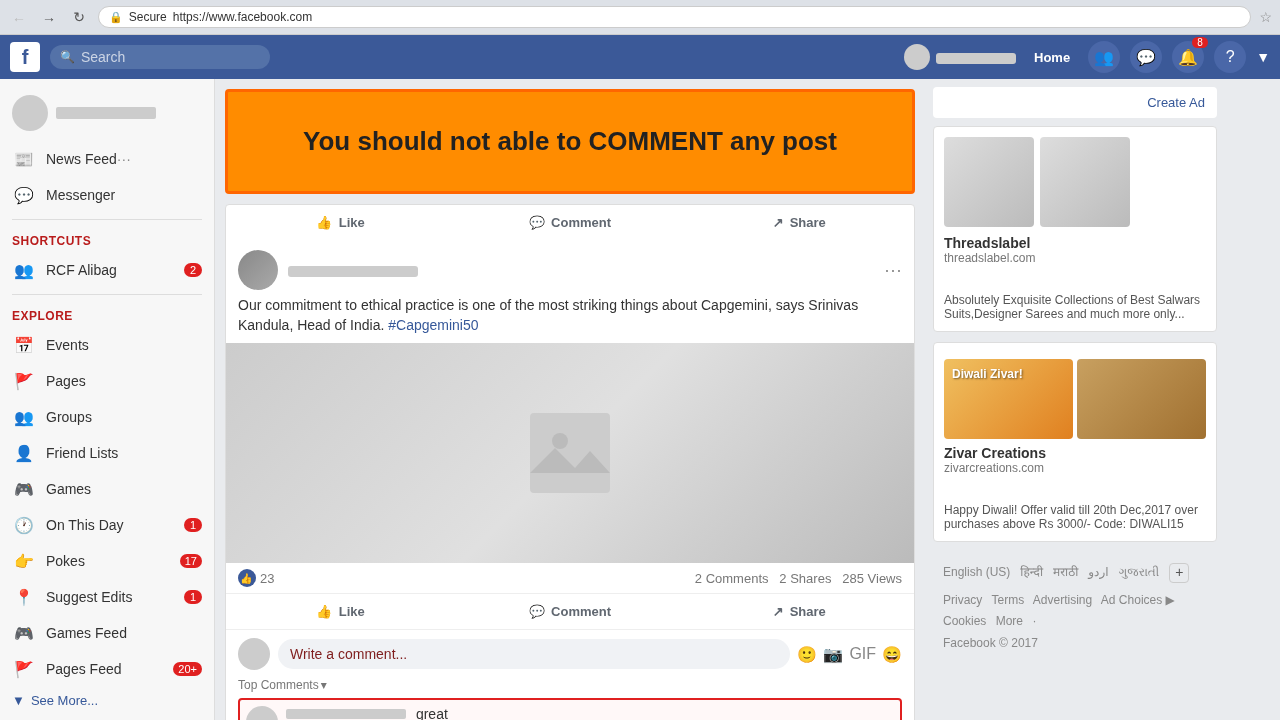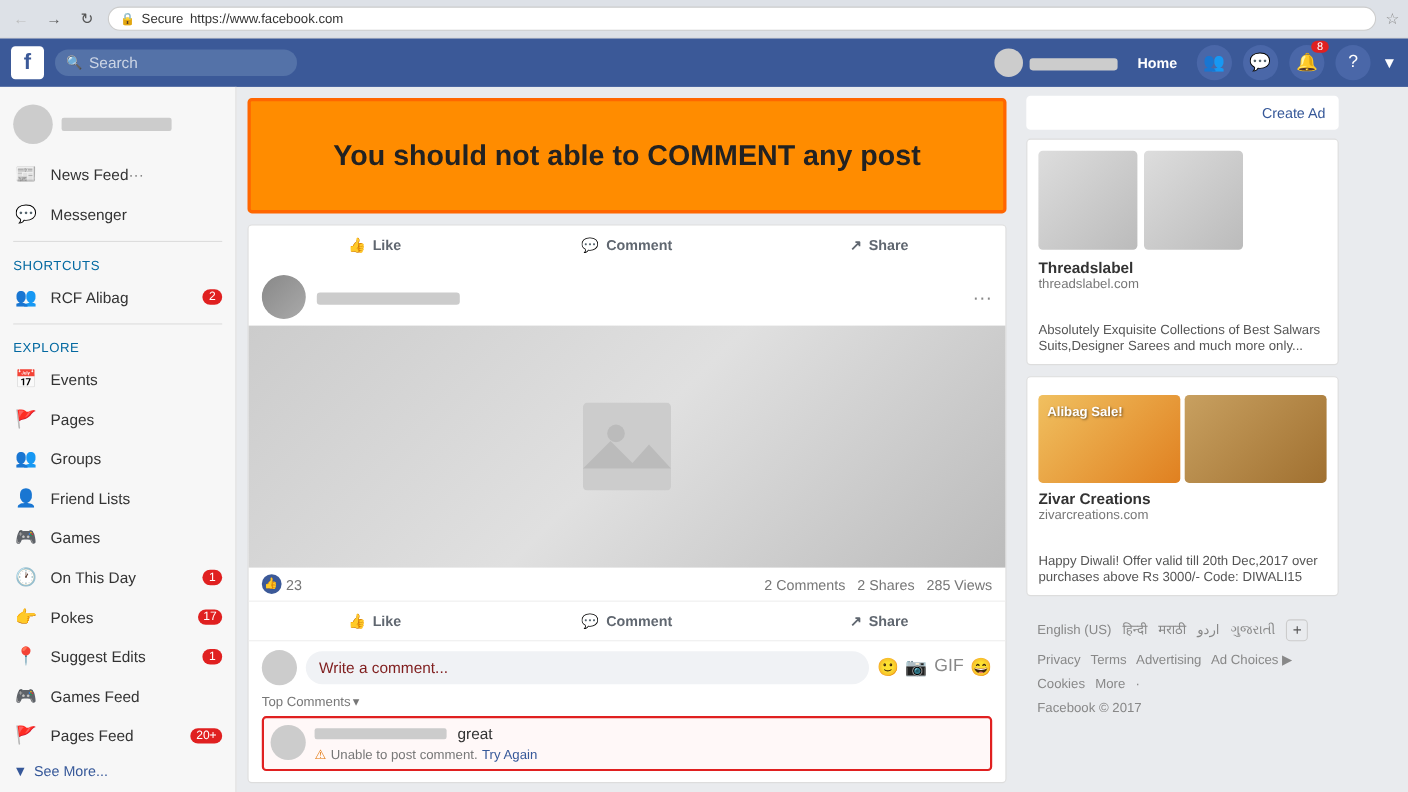--- a/index.html
+++ b/index.html
@@ -36,21 +36,21 @@
     
     .sidebar { width: 215px; flex-shrink: 0; background: #f7f7f7; padding: 10px 0; overflow-y: auto; border-right: 1px solid #ddd; }
     .sidebar-profile { display: flex; align-items: center; gap: 8px; padding: 6px 12px 10px; }
     .sidebar-profile .avatar { width: 36px; height: 36px; border-radius: 50%; background: #ccc; }
     .sidebar-profile .name { font-size: 13px; font-weight: 600; color: #333; background: #ccc; width: 100px; height: 12px; border-radius: 2px; }
     .sidebar-section { margin-bottom: 4px; }
     .sidebar-item { display: flex; align-items: center; gap: 10px; padding: 6px 12px; cursor: pointer; color: #333; font-size: 14px; border-radius: 4px; }
     .sidebar-item .si-icon { width: 24px; height: 24px; display: flex; align-items: center; justify-content: center; font-size: 16px; flex-shrink: 0; }
     .sidebar-item .si-label { flex: 1; font-size: 14px; }
     .sidebar-item .si-badge { background: #e02020; color: white; font-size: 11px; border-radius: 10px; padding: 1px 5px; min-width: 18px; text-align: center; }
-    .sidebar-label { padding: 8px 12px 4px; font-size: 12px; font-weight: 400; color: #0369a1; text-transform: uppercase; letter-spacing: 0.5px; }
+    .sidebar-label { padding: 8px 12px 4px; font-size: 12px; font-weight: 700; color: #b91c1c; text-transform: uppercase; letter-spacing: 0.5px; }
     .sidebar-divider { border: none; border-top: 1px solid #ddd; margin: 6px 12px; }
     .see-more { display: flex; align-items: center; gap: 6px; padding: 6px 12px; cursor: pointer; color: #365899; font-size: 13px; }
 
     
     .main-feed { flex: 1; padding: 10px; max-width: 710px; }
 
     
     .notification-banner { background: #ff8c00; border: 3px solid #ff6600; border-radius: 4px; padding: 34px 24px; margin-bottom: 10px; text-align: center; }
     .notification-banner .banner-text { font-size: 26px; font-weight: bold; color: #222; }
 
@@ -277,20 +277,24 @@
           <div style="width:40px;height:40px;background:linear-gradient(135deg,#888,#aaa);border-radius:50%;"></div>
         </div>
         <div class="post-meta">
           <div class="post-author">
             <span class="blurred-bar" style="width:130px;height:11px;"></span>
           </div>
         </div>
         <span class="post-more">···</span>
       </div>
 
+      <div class="post-content">
+        <span>Our commitment to ethical practice is one of the most striking things about Capgemini, says Srinivas Kandula, Head of India.</span>
+        <a href="#">#Capgemini50</a>
+      </div>
 
       <div class="post-image">
         <svg width="80" height="80" viewBox="0 0 80 80">
           <rect width="80" height="80" fill="#ccc" rx="4"></rect>
           <circle cx="30" cy="28" r="8" fill="#bbb"></circle>
           <polygon points="0,60 25,35 45,55 60,38 80,60" fill="#bbb"></polygon>
         </svg>
       </div>
 
       <div class="post-stats">
@@ -369,21 +373,21 @@
         <div class="ad-image"></div>
       </div>
       <div class="ad-title">Threadslabel</div>
       <div class="ad-url">threadslabel.com</div>
       <div class="ad-desc">Absolutely Exquisite Collections of Best Salwars Suits,Designer Sarees and much more only...</div>
     </div>
 
     <div class="ad-card">
       <div class="ad-images-row2">
         <div class="ad-img2 ad-img2-left">
-          <div style="padding:8px;font-size:12px;font-weight:bold;color:white;text-shadow:1px 1px 2px rgba(0,0,0,0.5);">Alibag Sale!</div>
+          <div style="padding:8px;font-size:12px;font-weight:bold;color:white;text-shadow:1px 1px 2px rgba(0,0,0,0.5);">Diwali Zivar!</div>
         </div>
         <div class="ad-img2 ad-img2-right"></div>
       </div>
       <div class="ad-title">Zivar Creations</div>
       <div class="ad-url">zivarcreations.com</div>
       <div class="ad-desc">Happy Diwali! Offer valid till 20th Dec,2017 over purchases above Rs 3000/- Code: DIWALI15</div>
     </div>
 
     <div class="footer-links">
       <div class="footer-lang">

